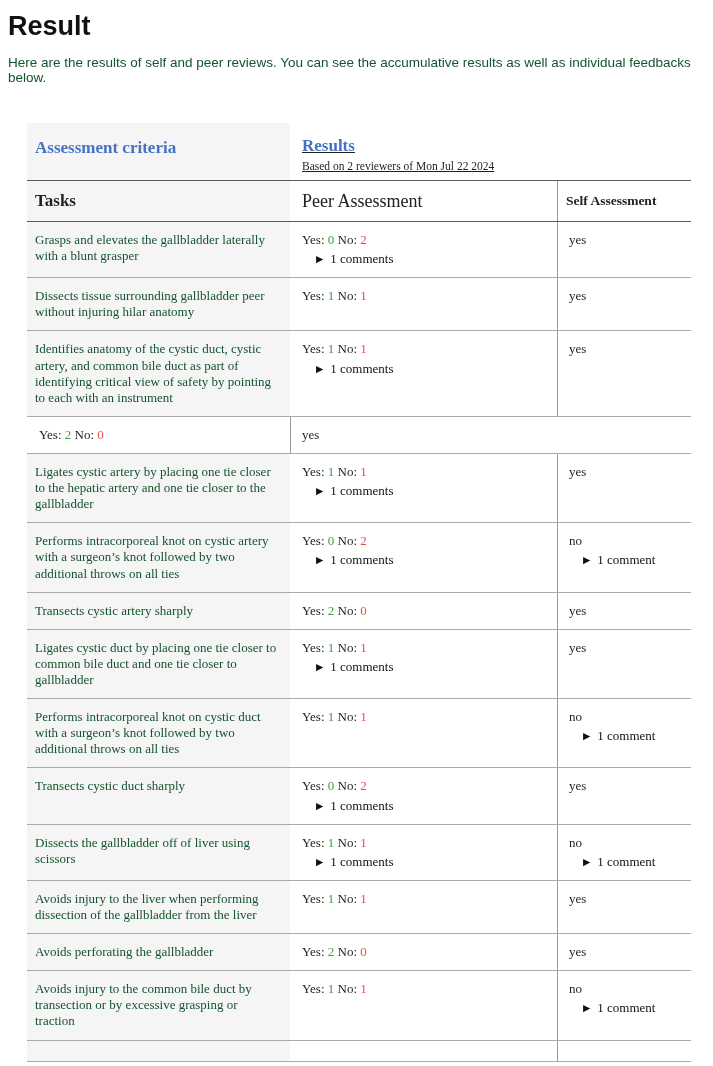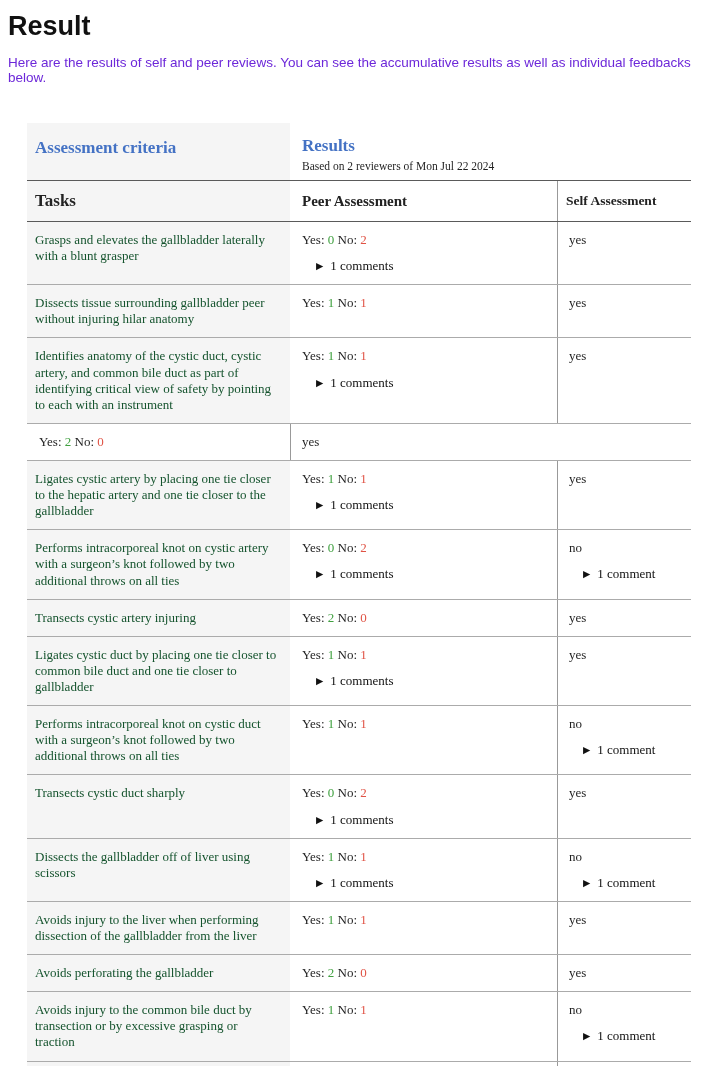--- a/index.html
+++ b/index.html
@@ -12,50 +12,50 @@
     --cell-gray:#f5f5f5;
   }
   *{box-sizing:border-box;}
   html,body{margin:0;padding:0;}
   body{
     width:713px;height:1066px;overflow:hidden;background:#fff;
     font-family:"Liberation Sans",sans-serif;color:#1a1a1a;
   }
   .page{padding:8px;}
   .title{font-size:27px;font-weight:bold;margin:3px 0 13px 0;color:#111;}
-  .intro{font-size:13.5px;color:#6d28d9;margin:0;}
+  .intro{font-size:13.5px;color:#14532d;margin:0;}
   .assessment-table{
     width:664px;margin:38px 0 0 19px;
     font-family:"Liberation Serif",serif;color:#1f1f1f;
   }
   .thead-top{
     display:grid;grid-template-columns:263px 401px;
     min-height:58px;border-bottom:1px solid var(--rule-dark);
   }
   .criteria-head{background:var(--cell-gray);padding:15px 8px 0 8px;}
   .criteria-head .hd,.results-title{color:var(--accent);font-size:17px;font-weight:bold;}
-  .results-head{padding:13px 8px 0 12px;background:#fff;}
+  .results-head{padding:13px 8px 0 12px;background:#fff;text-decoration:underline;}
   .results-sub{font-size:11.5px;margin-top:4px;color:#1f1f1f;}
   .thead-cols{
     display:grid;grid-template-columns:263px 267px 134px;
     min-height:41px;border-bottom:1px solid var(--rule-dark);text-align:center;
   }
   .tasks-head{background:var(--cell-gray);display:flex;align-items:center;padding:0 8px;font-size:17px;font-weight:bold;color:#222;}
-  .peer-head{display:flex;align-items:center;padding:0 12px;font-size:15px;font-weight:bold;color:#222;}
+  .peer-head{display:flex;align-items:center;padding:0 12px;font-size:18px;font-weight:normal;color:#222;}
   .self-head{display:flex;align-items:center;padding:0 8px;font-size:13.5px;font-weight:bold;color:#222;border-left:1px solid var(--rule-vert);}
   .trow{
     display:grid;grid-template-columns:263px 267px 134px;
     border-bottom:1px solid var(--rule-light);font-size:13px;line-height:1.24;
   }
   .task-cell{background:var(--cell-gray);padding:10px 12px 10px 8px;color:#14532d;}
   .peer-cell{padding:10px 10px 10px 12px;}
   .self-cell{padding:10px 8px 10px 11px;border-left:1px solid var(--rule-vert);}
   .yes-num{color:var(--green);}
   .no-num{color:var(--red);}
-  .comments{margin-top:10px;padding-left:14px;cursor:pointer;color:#111;}
+  .comments{margin-top:3px;padding-left:14px;cursor:pointer;color:#111;}
   .tri{font-family:"DejaVu Sans",sans-serif;font-size:9.5px;margin-right:7px;display:inline-block;transform:translateY(-1px);}
 </style>
 </head>
 <body>
 
 <div class="page">
   <h1 class="title">Result</h1>
   <p class="intro">Here are the results of self and peer reviews. You can see the accumulative results as well as individual feedbacks below.</p>
 
   <div class="assessment-table">
@@ -147,21 +147,21 @@
       <div class="counts"><span>Yes:</span> <span class="yes-num">0</span> <span>No:</span> <span class="no-num">2</span></div>
       <div class="comments peer-comments"><span class="tri">▶</span><span class="comments-label">1 comments</span></div>
     </div>
     <div class="self-cell">
       <div>no</div>
       <div class="comments self-comments"><span class="tri">▶</span><span class="comments-label">1 comment</span></div>
     </div>
   </div>
         <div class="trow">
     <div class="task-cell">
-      <span>Transects cystic artery injuring</span>
+      <span>Transects cystic artery sharply</span>
     </div>
     <div class="peer-cell">
       <div class="counts"><span>Yes:</span> <span class="yes-num">2</span> <span>No:</span> <span class="no-num">0</span></div>
 
     </div>
     <div class="self-cell">
       <div>yes</div>
 
     </div>
   </div>

